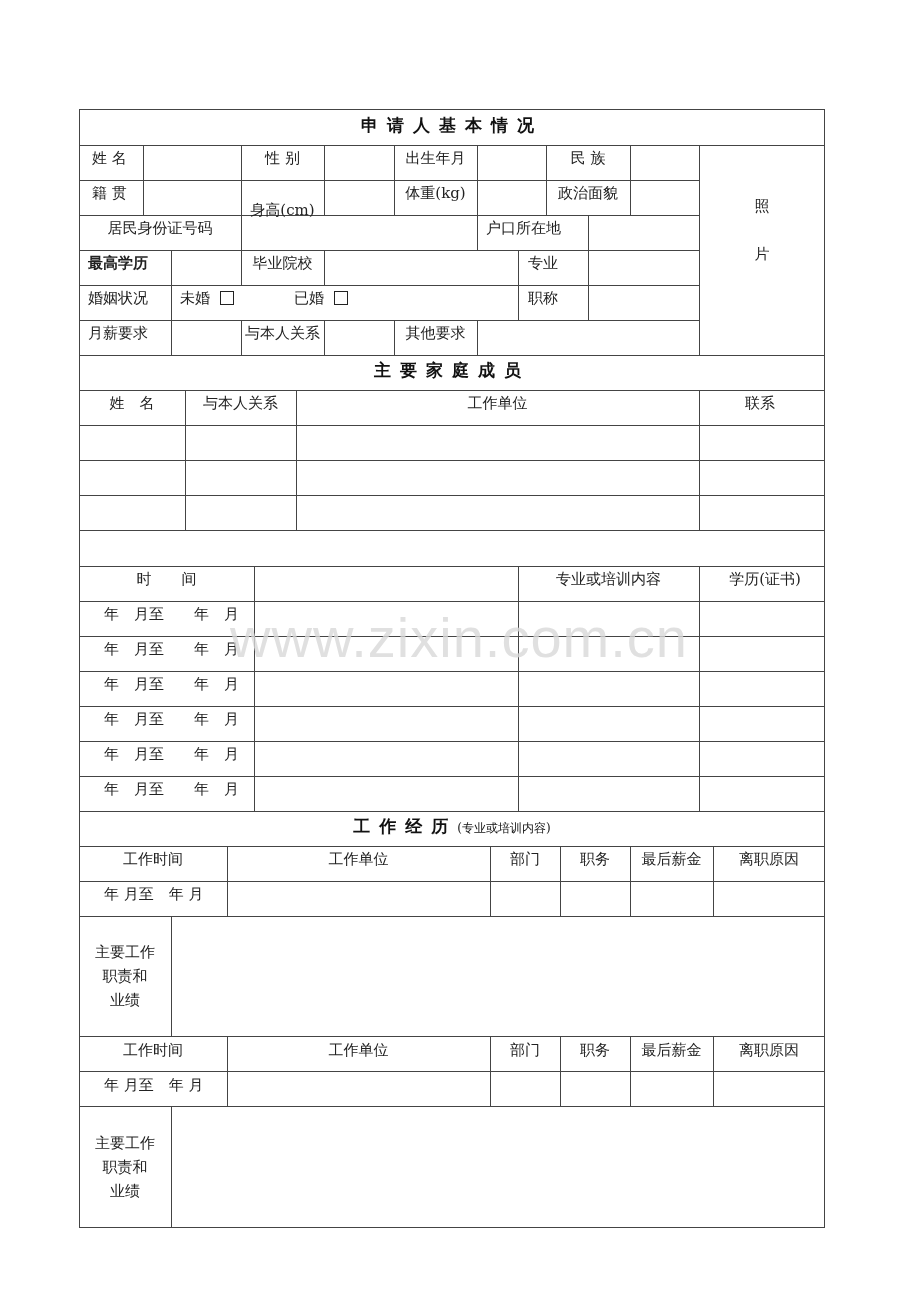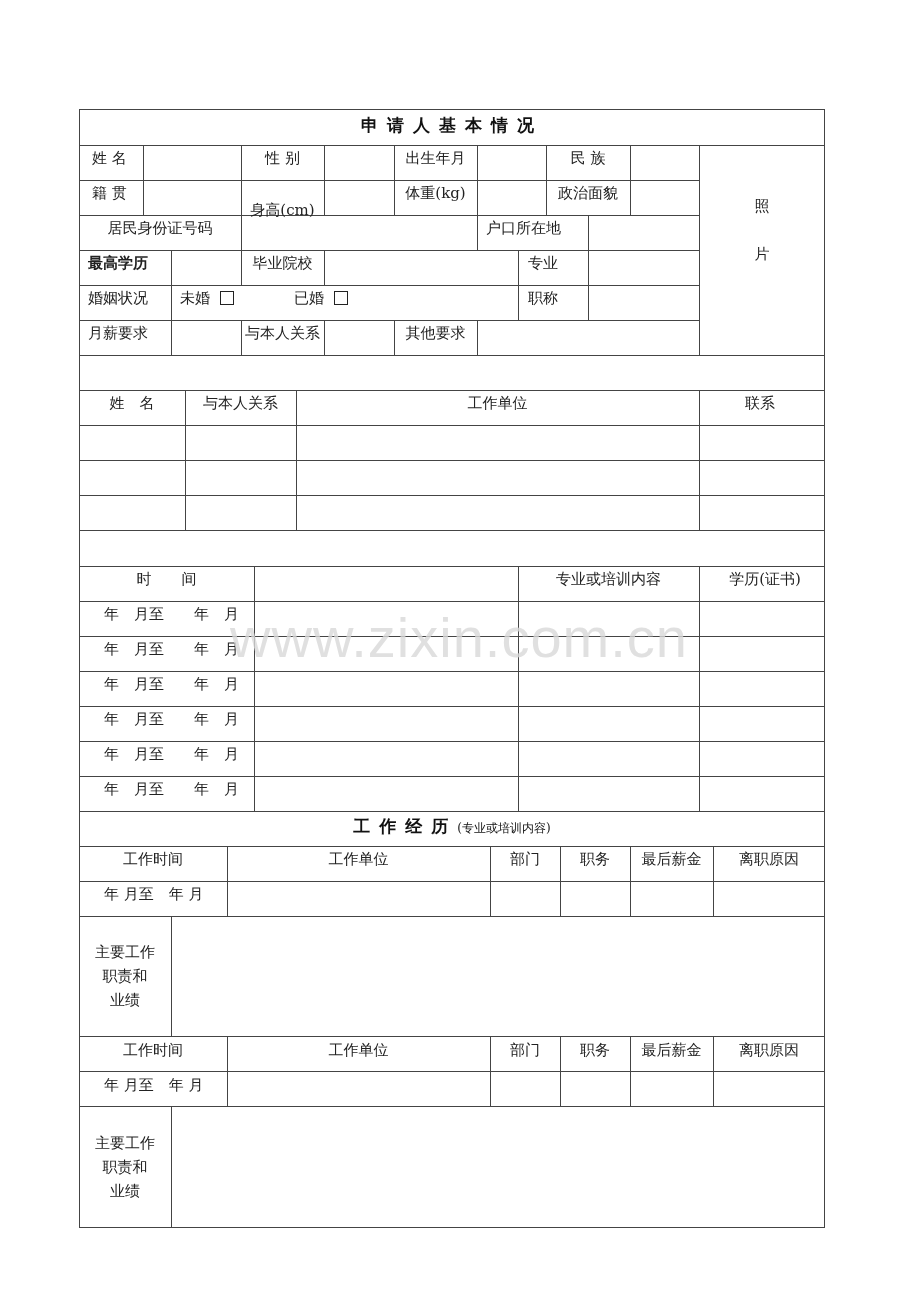--- a/index.html
+++ b/index.html
@@ -104,20 +104,21 @@
   <div class="t" style="left:528px;top:288px;">职称</div>
   <div class="input" style="left:589px;top:286px;width:109px;height:34px;"></div>
 
   <div class="t" style="left:88px;top:323px;">月薪要求</div>
   <div class="input" style="left:172px;top:321px;width:68px;height:34px;"></div>
   <div class="t c" style="left:241px;width:83px;top:323px;">与本人关系</div>
   <div class="input" style="left:325px;top:321px;width:68px;height:34px;"></div>
   <div class="t c" style="left:394px;width:83px;top:323px;">其他要求</div>
   <div class="input" style="left:478px;top:321px;width:220px;height:34px;"></div>
 
+  <div class="title c" style="left:79px;width:746px;top:359px;">主要家庭成员</div>
   <div class="h" style="left:79px;top:390px;width:746px;"></div>
   <div class="h" style="left:79px;top:425px;width:746px;"></div>
   <div class="h" style="left:79px;top:460px;width:746px;"></div>
   <div class="h" style="left:79px;top:495px;width:746px;"></div>
   <div class="h" style="left:79px;top:530px;width:746px;"></div>
   <div class="v" style="left:185px;top:390px;height:140px;"></div>
   <div class="v" style="left:296px;top:390px;height:140px;"></div>
   <div class="v" style="left:699px;top:390px;height:140px;"></div>
 
   <div class="t c" style="left:79px;width:106px;top:393px;">姓　名</div>

